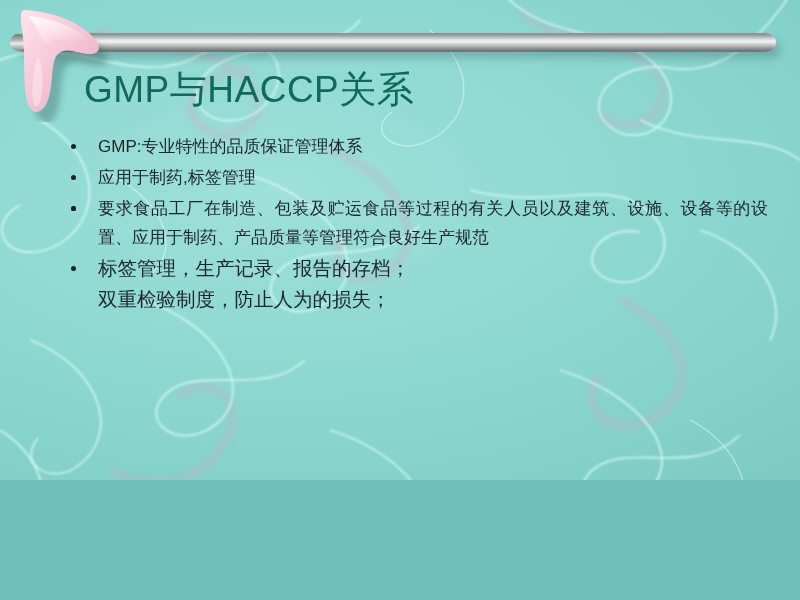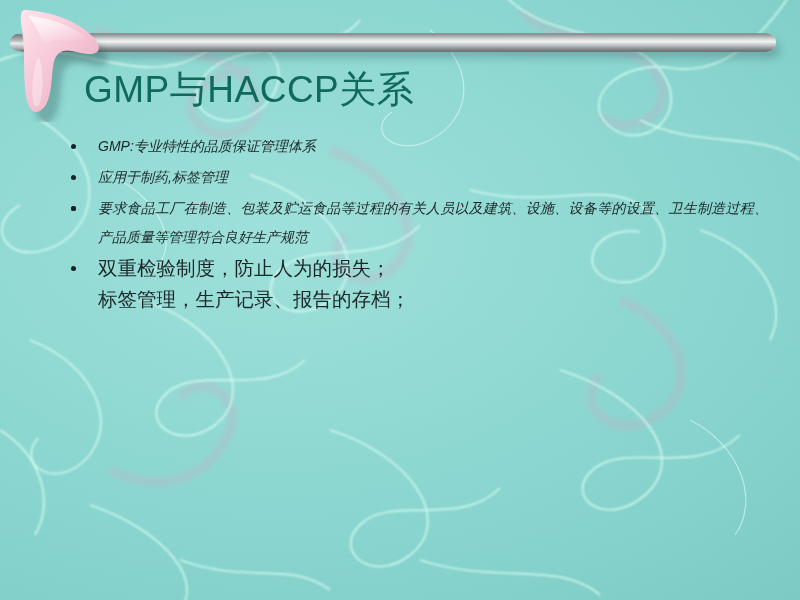--- a/index.html
+++ b/index.html
@@ -3,21 +3,21 @@
 <meta charset="utf-8">
 <style>
   html, body {
     margin: 0;
     padding: 0;
     background: #6fbfba;
   }
   #slide {
     position: relative;
     width: 800px;
-    height: 600px;
+    height: 480px;
     overflow: hidden;
     background: radial-gradient(ellipse 120% 100% at 35% 40%, #9fe0da 0%, #8bd6d0 45%, #7ecbc5 78%, #74c3bd 100%);
     font-family: "Liberation Sans", "DejaVu Sans", sans-serif;
   }
 
   
   .bg-layer {
     position: absolute;
     inset: 0;
     pointer-events: none;
@@ -100,25 +100,24 @@
     color: #1b2628;
   }
   .blist {
     list-style: none;
     margin: 0;
     padding: 0;
   }
   .bitem {
     position: relative;
     padding-left: 36px;
-    font-size: 14px;
+    font-size: 17px;
     line-height: 29px;
     margin-bottom: 2px;
     text-align: justify;
-    font-style: italic;
   }
   .bitem .dot {
     position: absolute;
     left: 9px;
     top: 12px;
     width: 5px;
     height: 5px;
     border-radius: 50%;
     background: #182224;
   }
@@ -216,25 +215,25 @@
       </li>
       <li class="bitem">
         <span class="dot"></span>
         <span>应用于制药,标签管理</span>
       </li>
       <li class="bitem">
         <span class="dot"></span>
       </li>
       <li class="bitem">
         <span class="dot"></span>
-        <span>要求食品工厂在制造、包装及贮运食品等过程的有关人员以及建筑、设施、设备等的设置、卫生制造过程、产品质量等管理符合良好生产规范</span>
+        <span>要求食品工厂在制造、包装及贮运食品等过程的有关人员以及建筑、设施、设备等的设置、应用于制药、产品质量等管理符合良好生产规范</span>
       </li>
       <li class="bitem">
         <span class="dot"></span>
       </li>
     </ul>
 
+    <div class="plainline">标签管理，生产记录、报告的存档；</div>
     <div class="plainline">双重检验制度，防止人为的损失；</div>
-    <div class="plainline">标签管理，生产记录、报告的存档；</div>
 
   </div>
 
 </div>
 
 </body></html>

